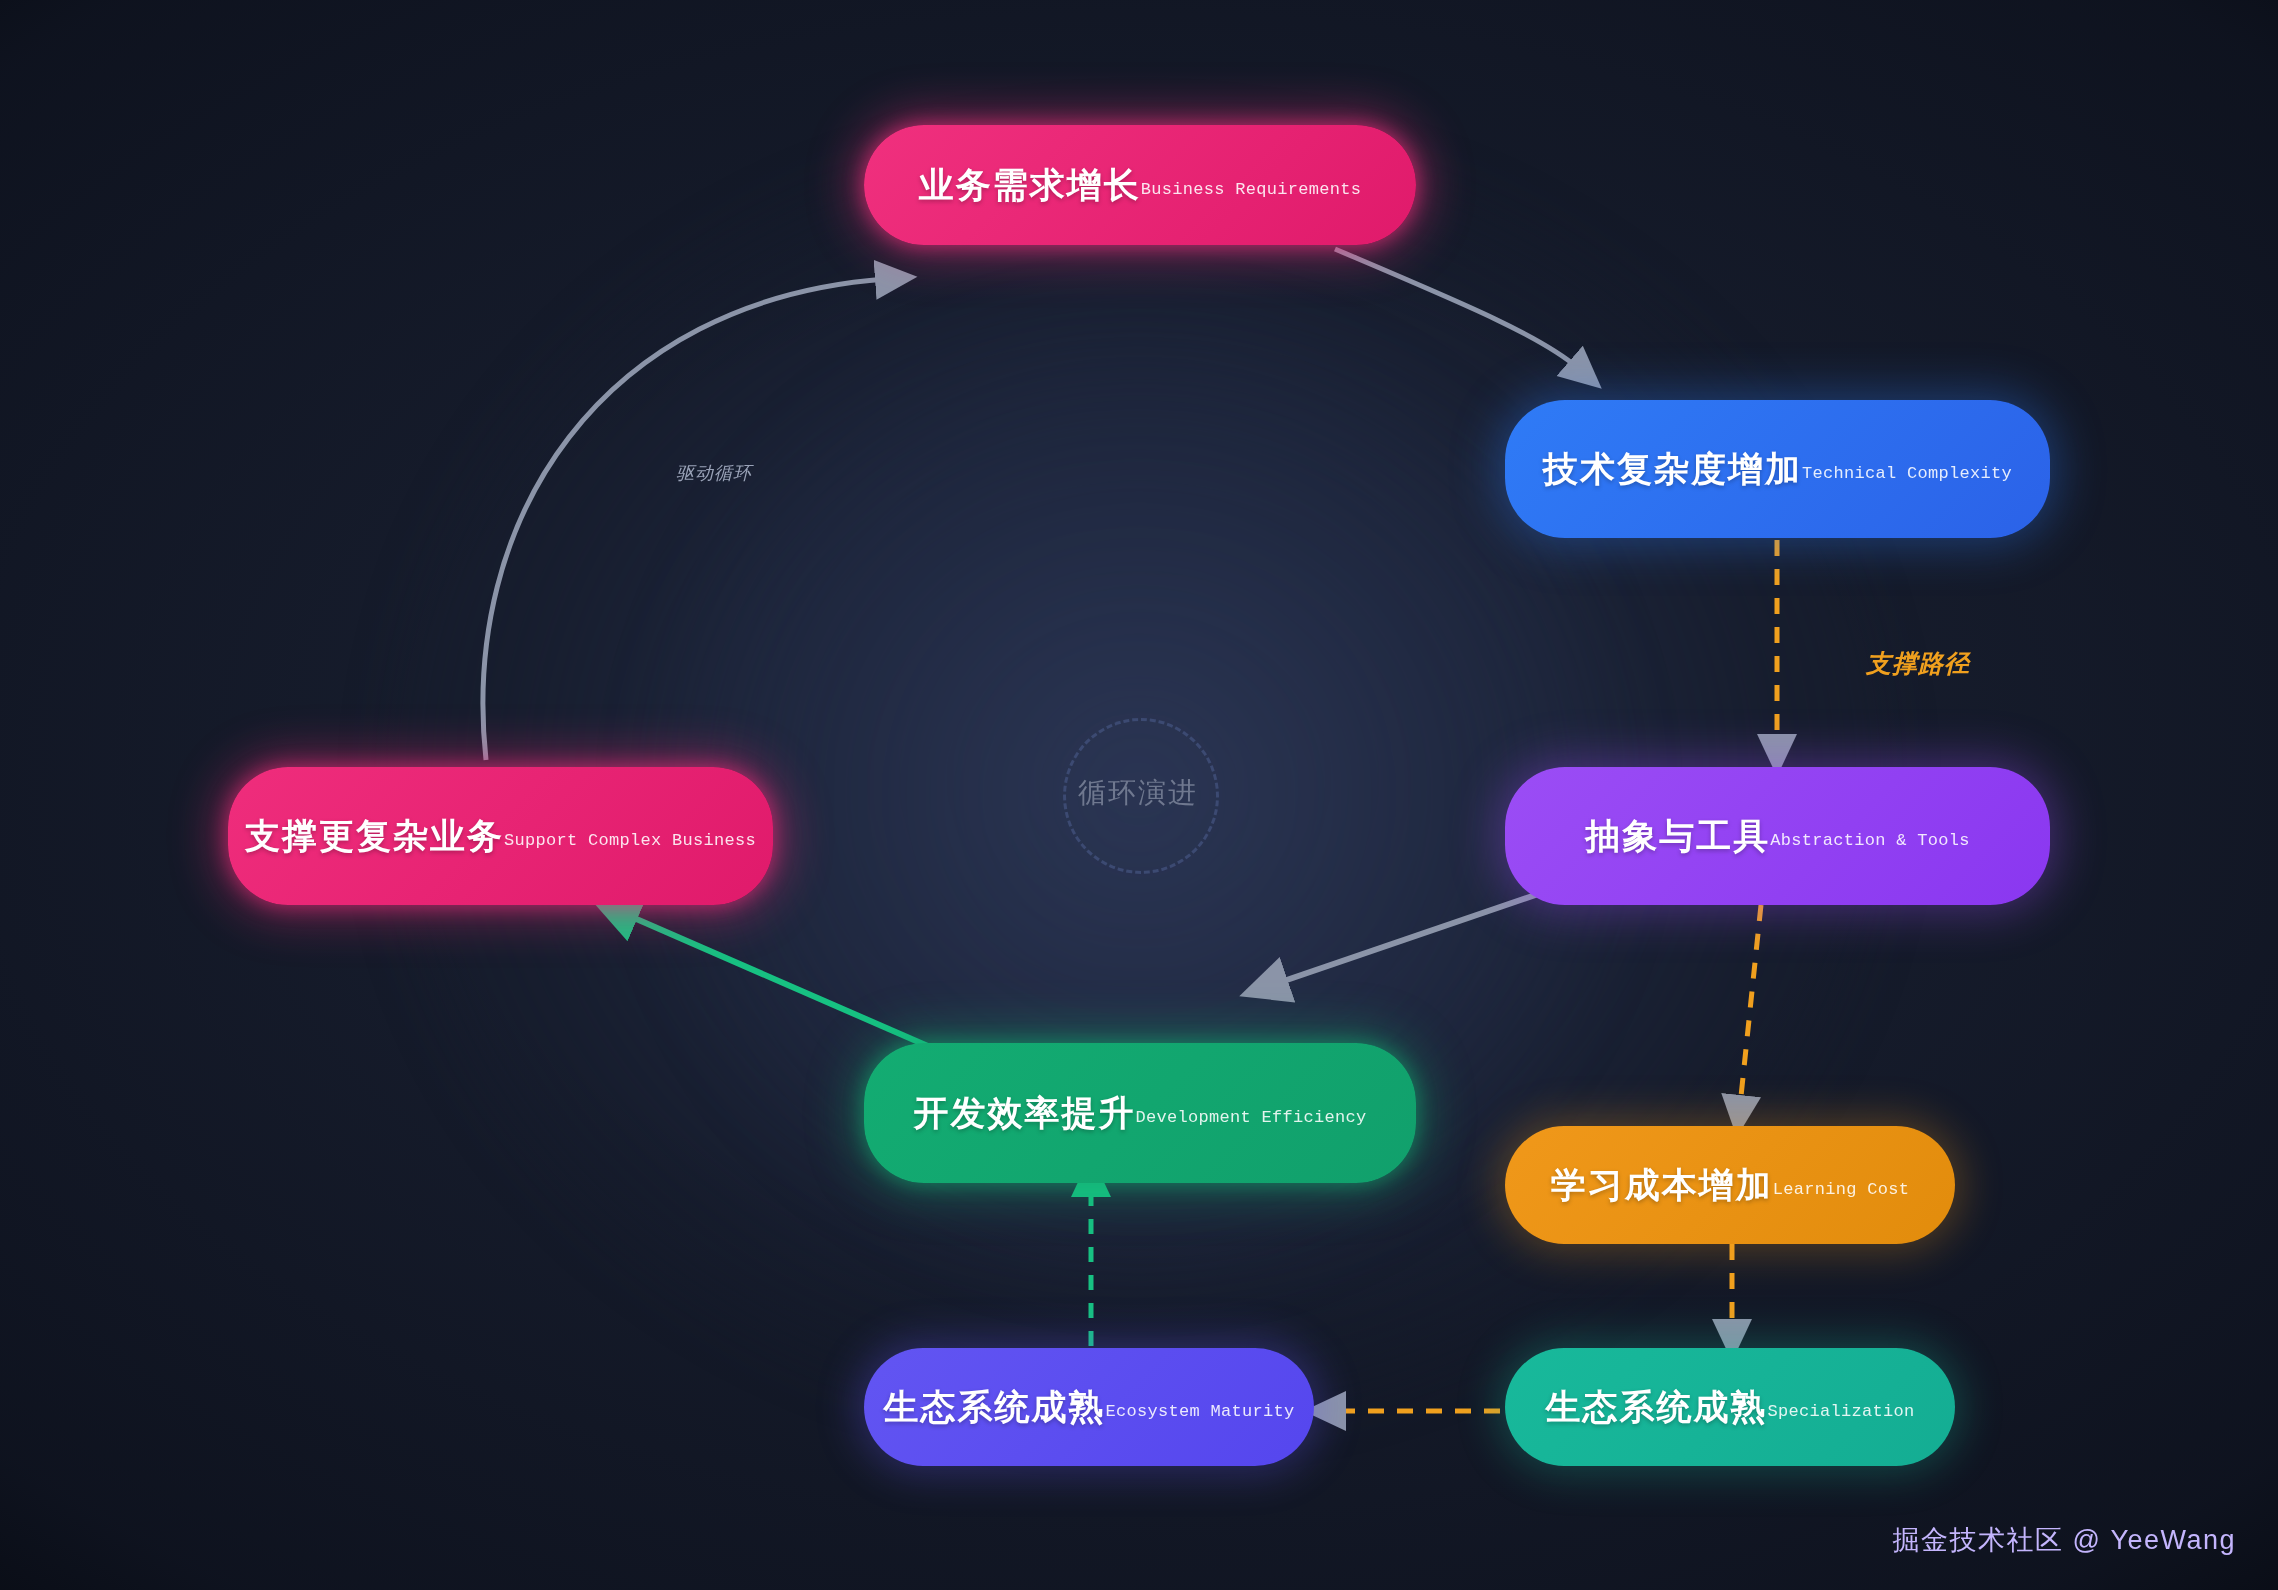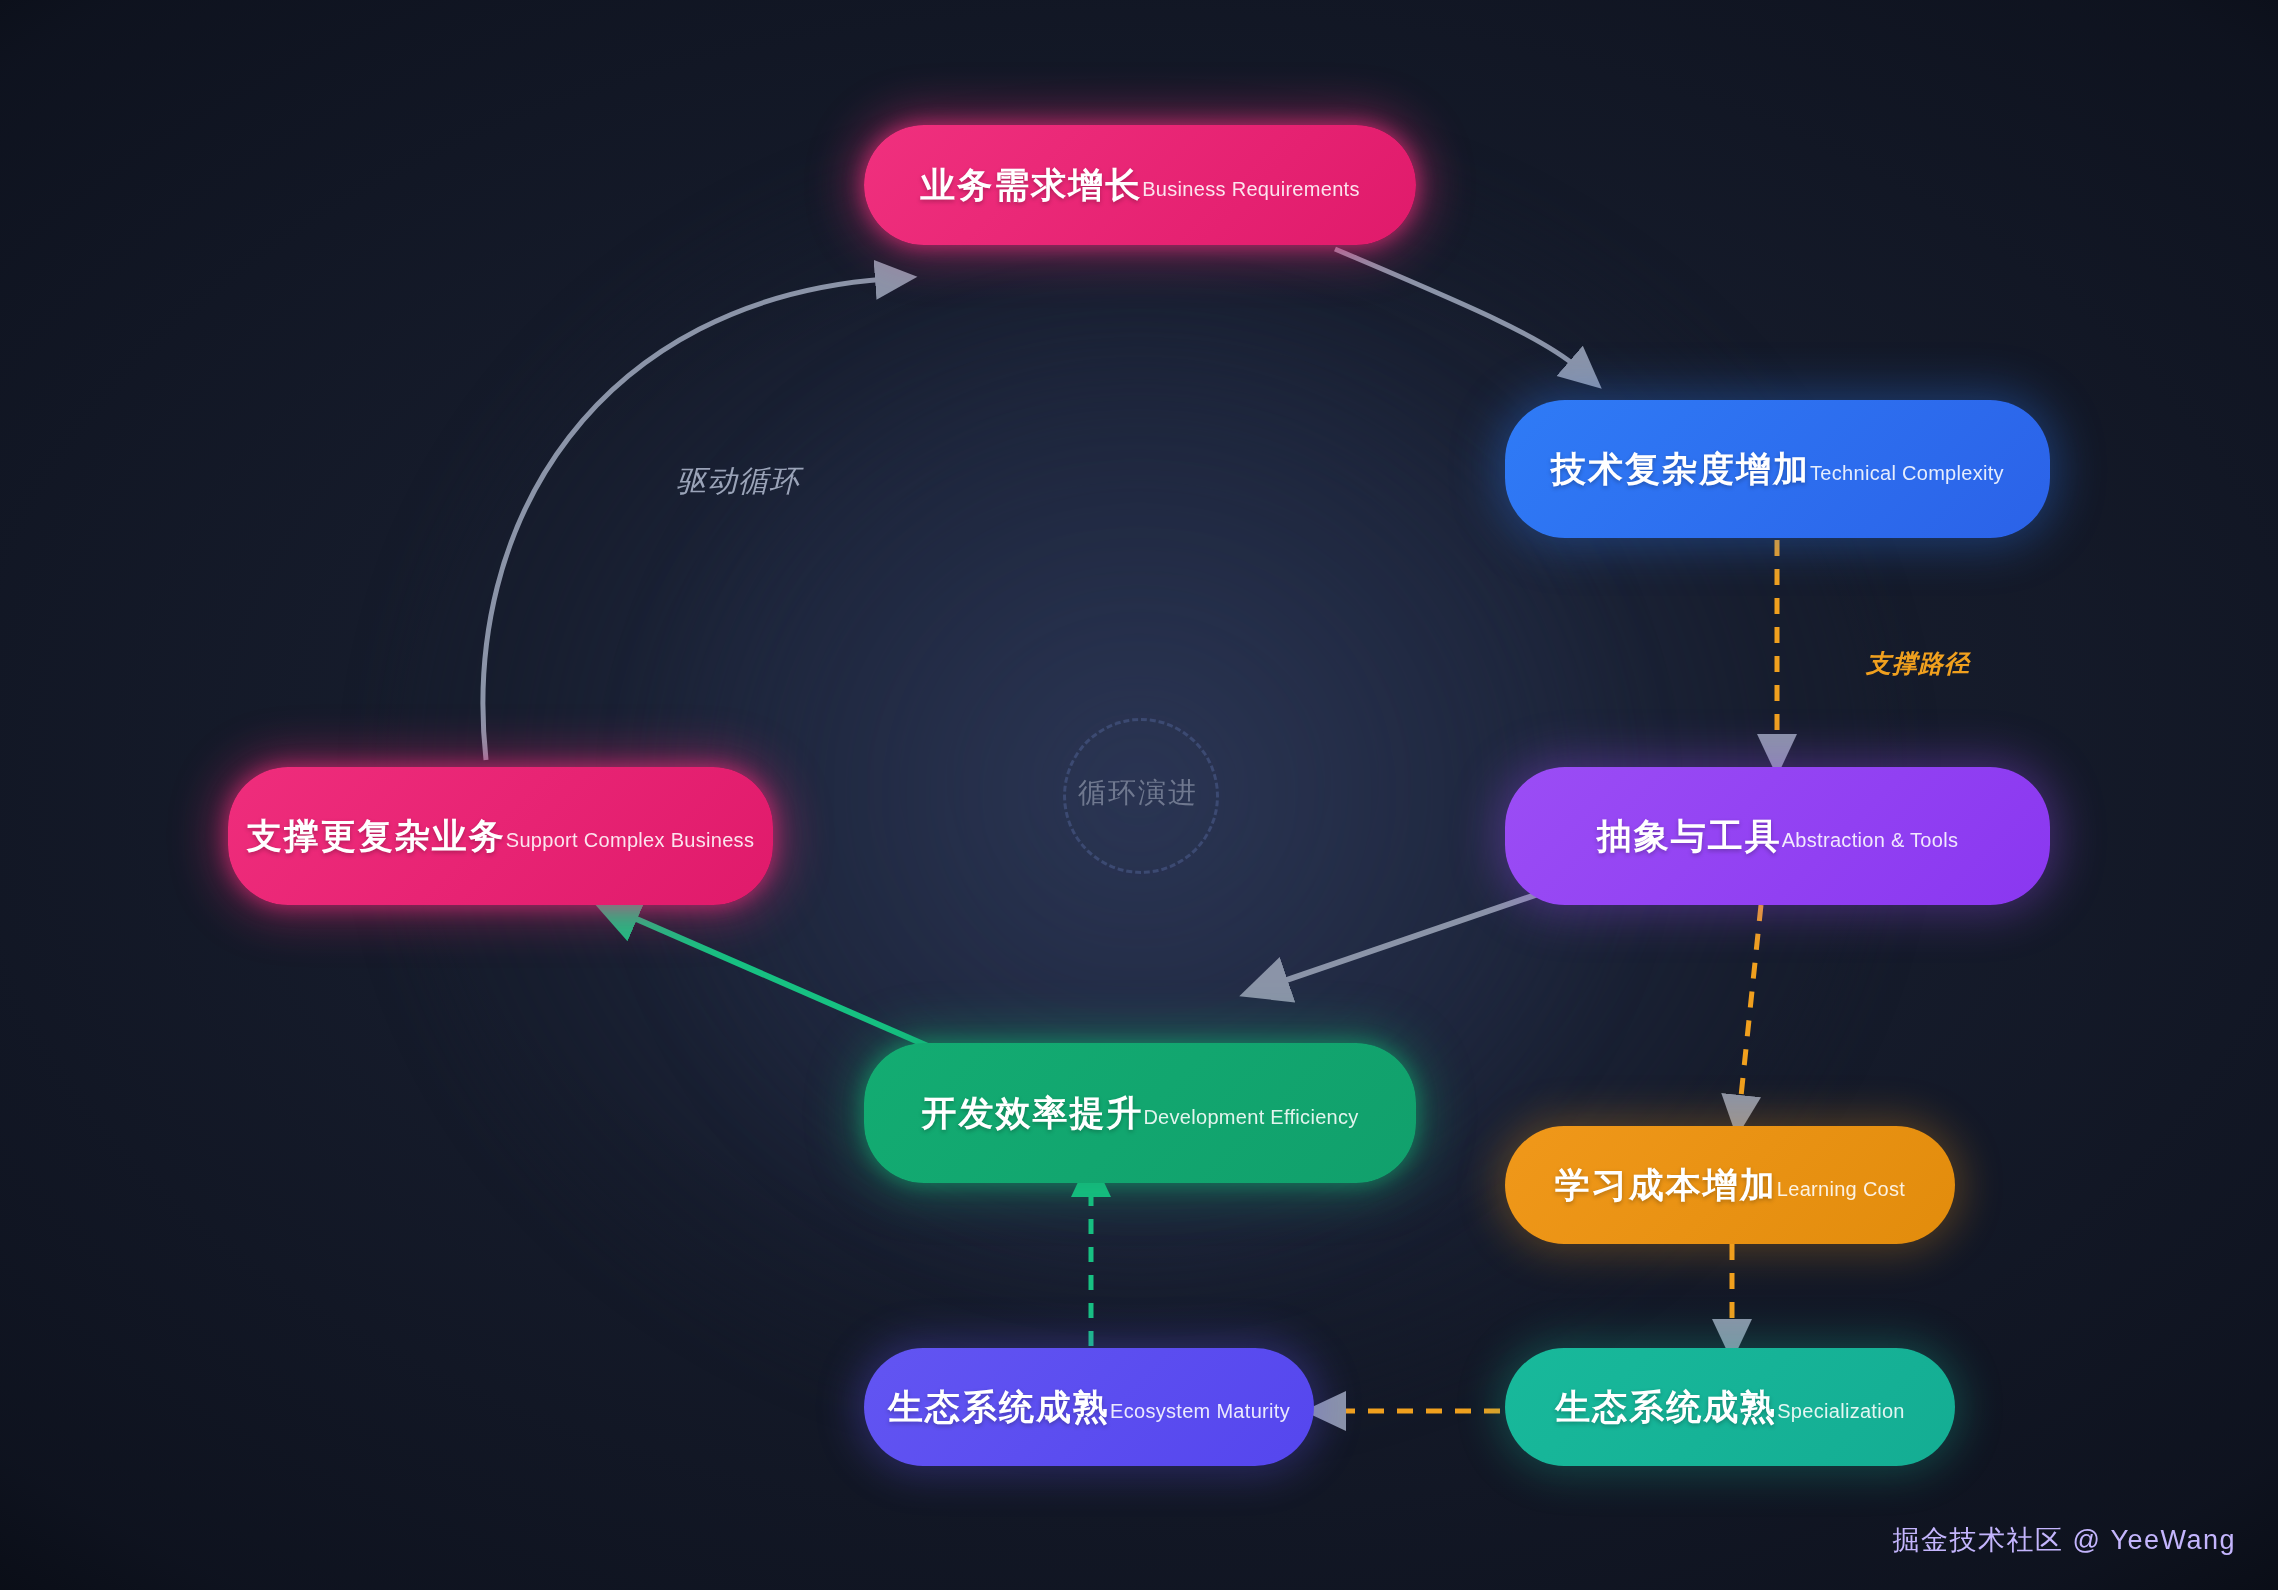--- a/index.html
+++ b/index.html
@@ -47,22 +47,22 @@
     box-sizing:border-box;
     text-align:center;
     z-index:5;
   }
   .node .zh{
     font-size:35px;font-weight:bold;color:#ffffff;
     letter-spacing:2px;line-height:1.15;
     text-shadow:0 2px 4px rgba(0,0,0,.25);
   }
   .node .en{
-    font-size:20px;font-weight:400;color:rgba(255,255,255,.88);
-    margin-top:9px;letter-spacing:.3px;line-height:1.15;
+    font-size:17px;font-weight:400;color:rgba(255,255,255,.88);
+    margin-top:9px;letter-spacing:.3px;line-height:1.15;font-family:Liberation Mono, monospace;
   }
   .n-biz{
     left:864px;top:125px;width:552px;height:120px;
     background:linear-gradient(135deg,#f0307e 0%,#e01a6b 100%);
     box-shadow:0 0 48px 10px rgba(240,48,126,.45), 0 0 18px 2px rgba(240,48,126,.55);
   }
   .n-tech{
     left:1505px;top:400px;width:545px;height:138px;
     background:linear-gradient(135deg,#2f7bf6 0%,#2b62e8 100%);
     box-shadow:0 0 46px 8px rgba(47,123,246,.35);
@@ -94,21 +94,21 @@
   }
   .n-sup{
     left:228px;top:767px;width:545px;height:138px;
     background:linear-gradient(135deg,#ef2d7c 0%,#e01a6b 100%);
     box-shadow:0 0 48px 10px rgba(239,45,124,.45), 0 0 18px 2px rgba(239,45,124,.50);
   }
   
   .edge-label{position:absolute;z-index:6;white-space:nowrap;}
   .lbl-drive{
     left:676px;top:461px;
-    font-size:30px;font-style:italic;color:#9aa3b8;letter-spacing:1px;
+    font-size:18px;font-style:italic;color:#9aa3b8;letter-spacing:1px;
   }
   .lbl-support{
     left:1866px;top:647px;
     font-size:25px;font-style:italic;font-weight:bold;color:#f0a01e;letter-spacing:1px;
   }
   .center-circle{
     position:absolute;left:1063px;top:718px;width:150px;height:150px;
     border:3px dashed #3c4a72;border-radius:50%;z-index:4;
   }
   .center-text{

